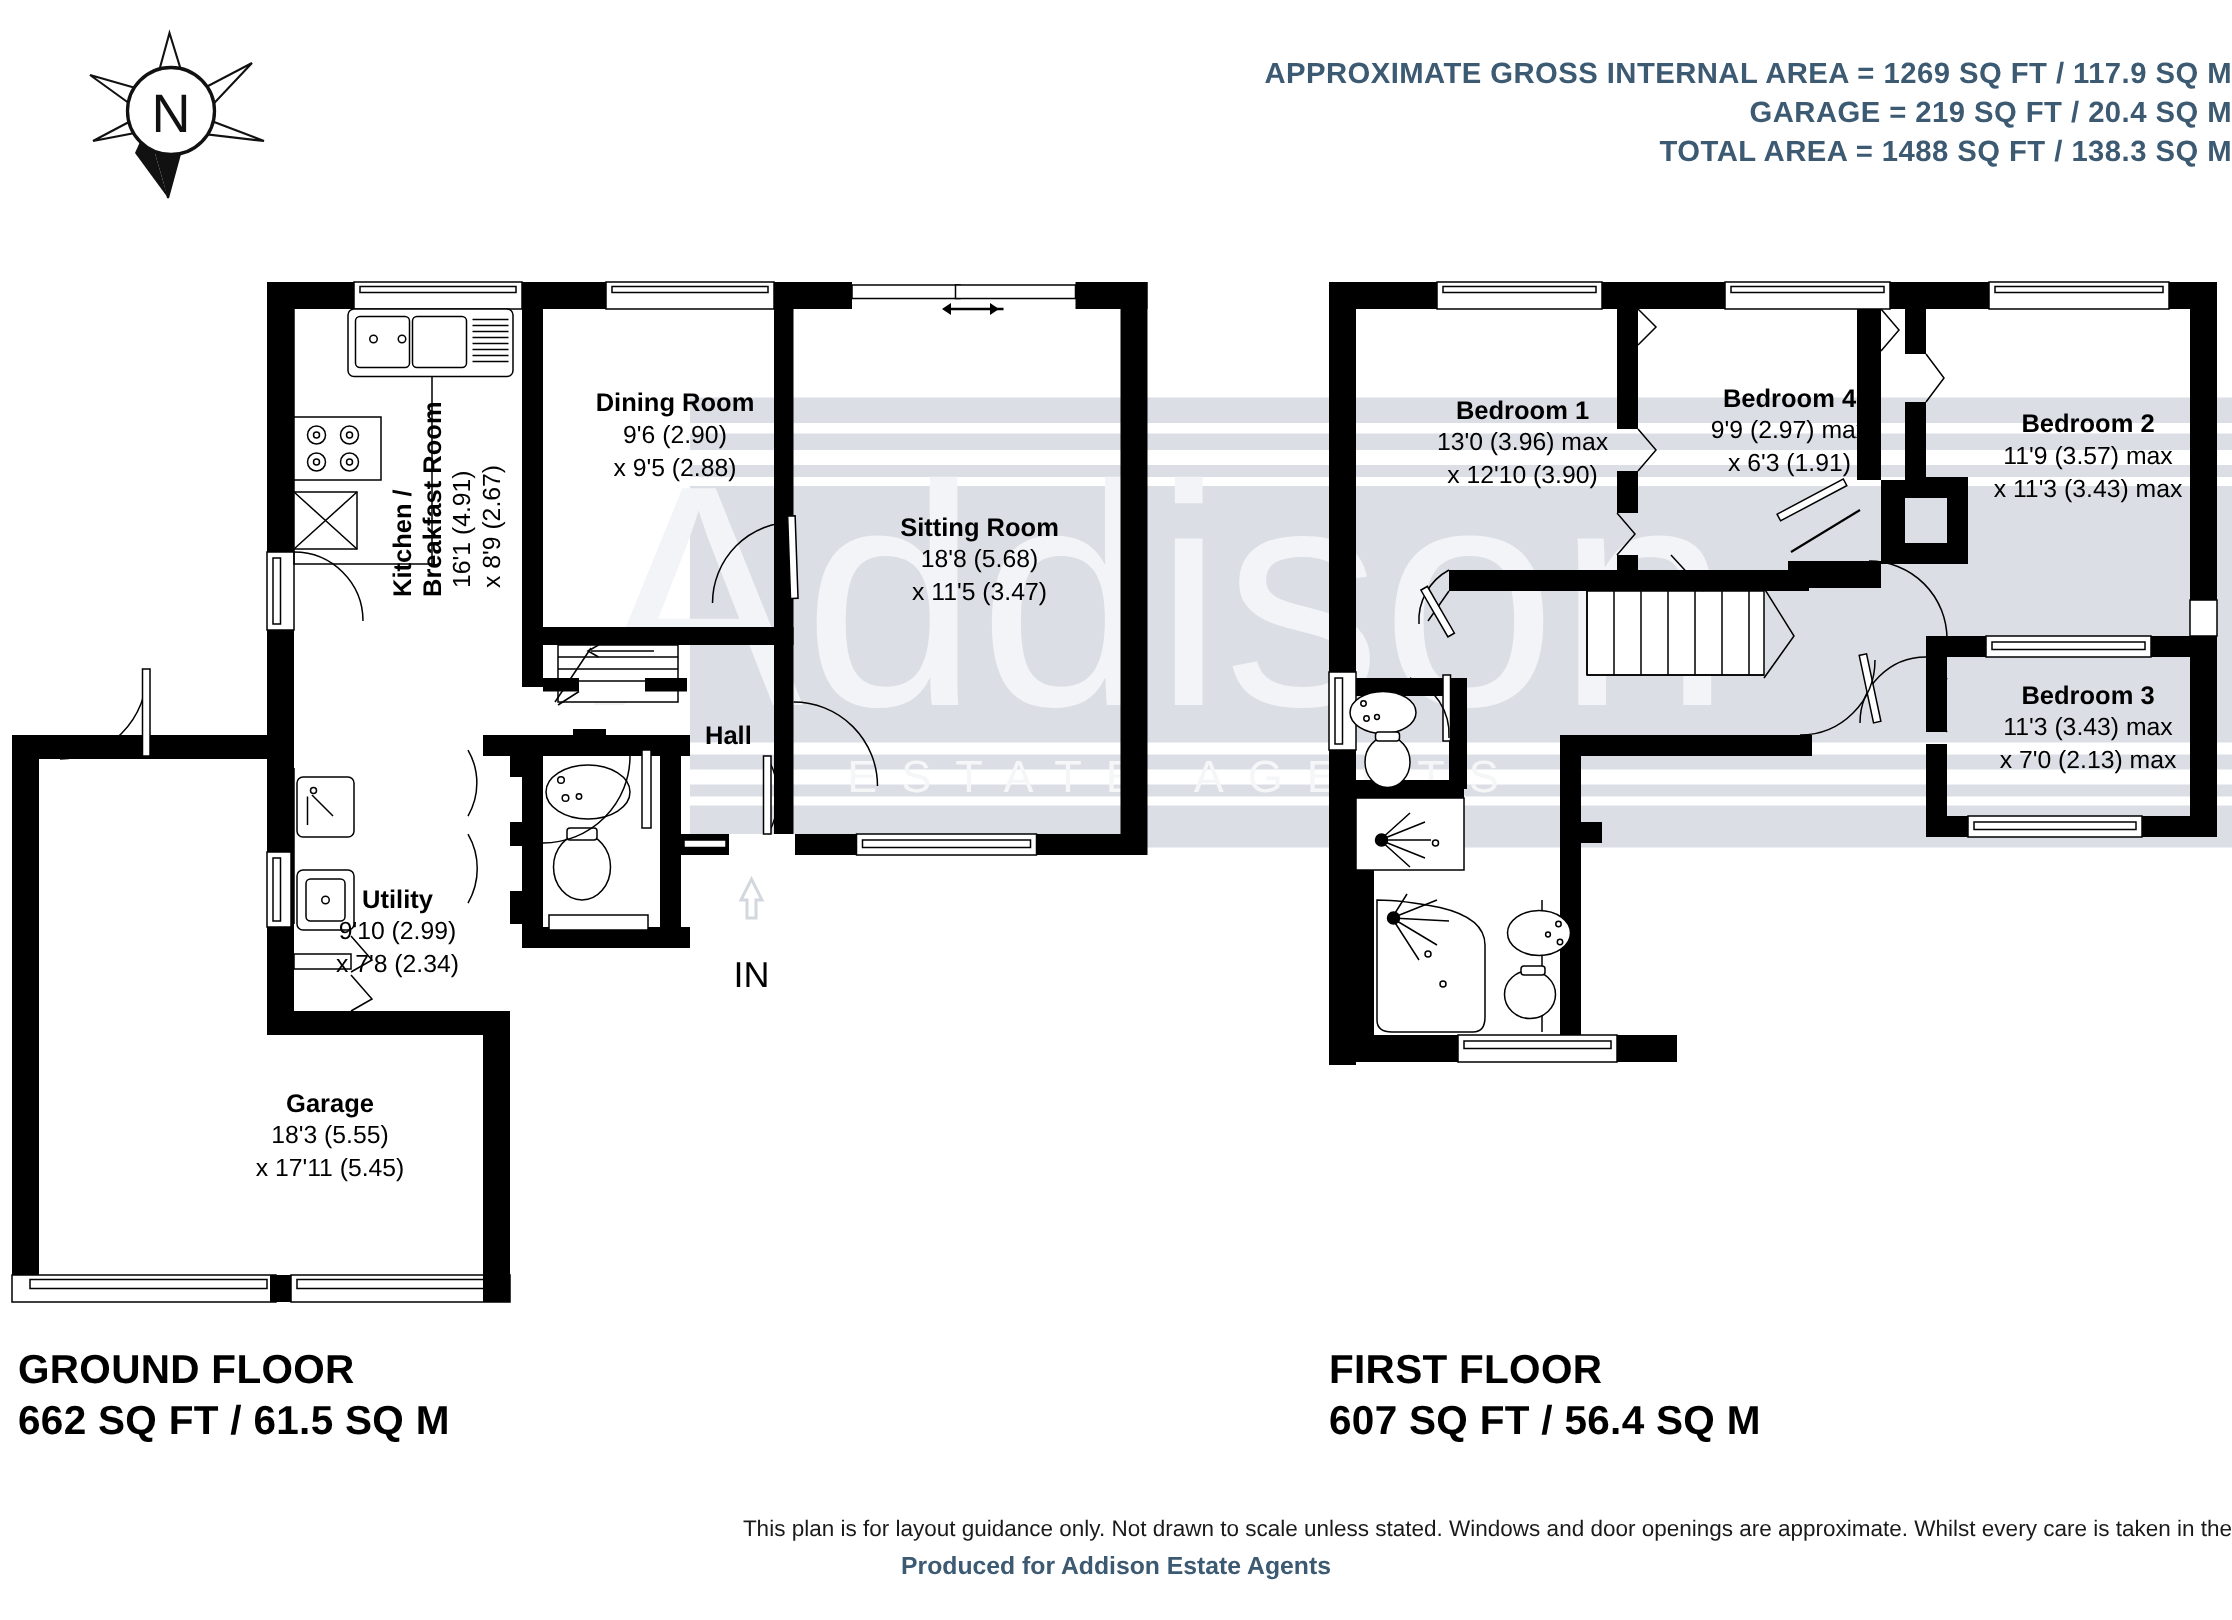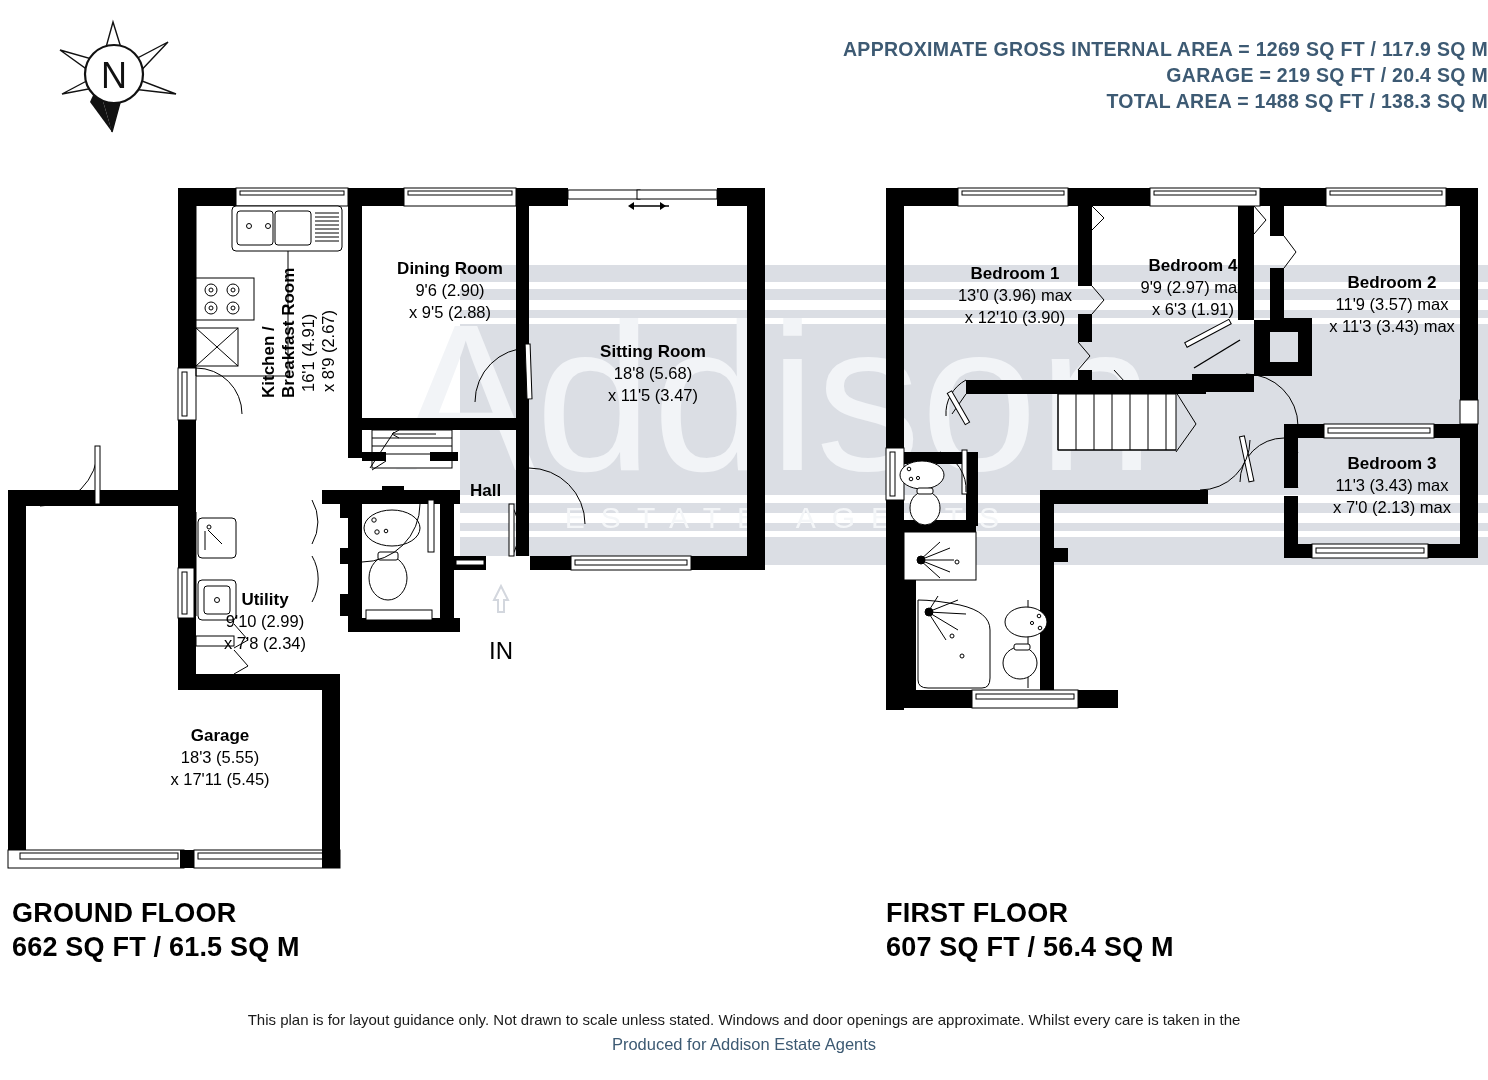--- a/index.html
+++ b/index.html
@@ -94,24 +94,24 @@
 
   
   #footer-block {
     left: 0; top: 1008px;
     width: 1488px;
     text-align: center;
     font-size: 15px;
     line-height: 23px;
     color: #1a1a1a;
   }
-  #footer-block .footer-line { display: block; }
+  #footer-block .footer-line { display: block; text-align: right; }
   #footer-produced {
     color: #3d5a73;
-    font-weight: normal;
+    font-weight: bold;
     font-size: 16.5px;
     display: block;
     margin-top: 2px;
   }
 </style>
 </head>
 <body>
 
 <div id="plan-root">
 

